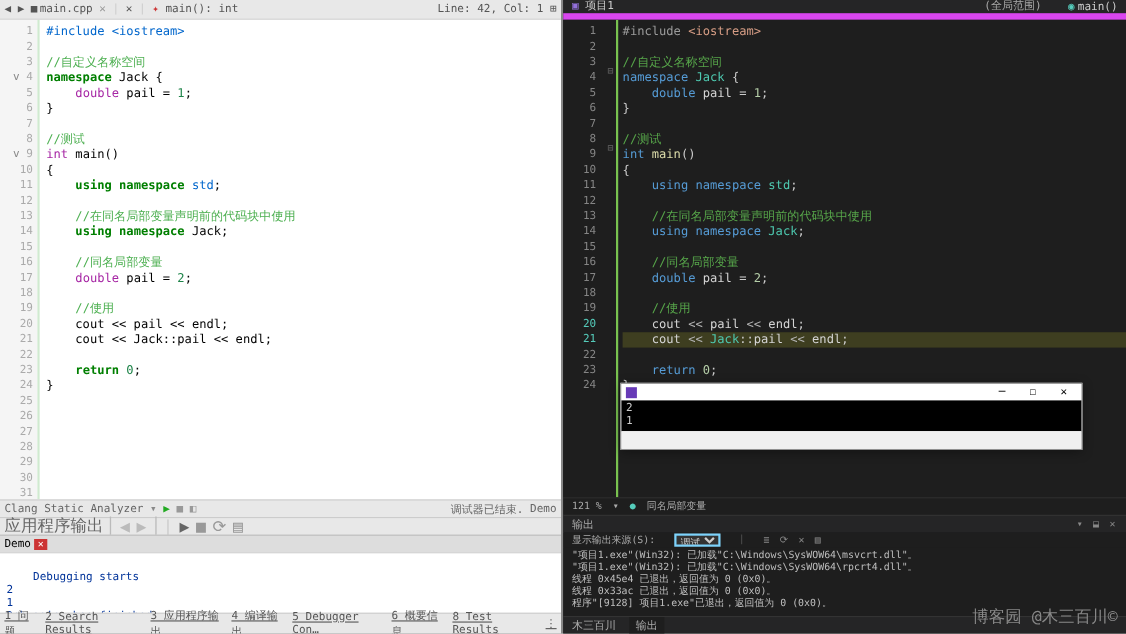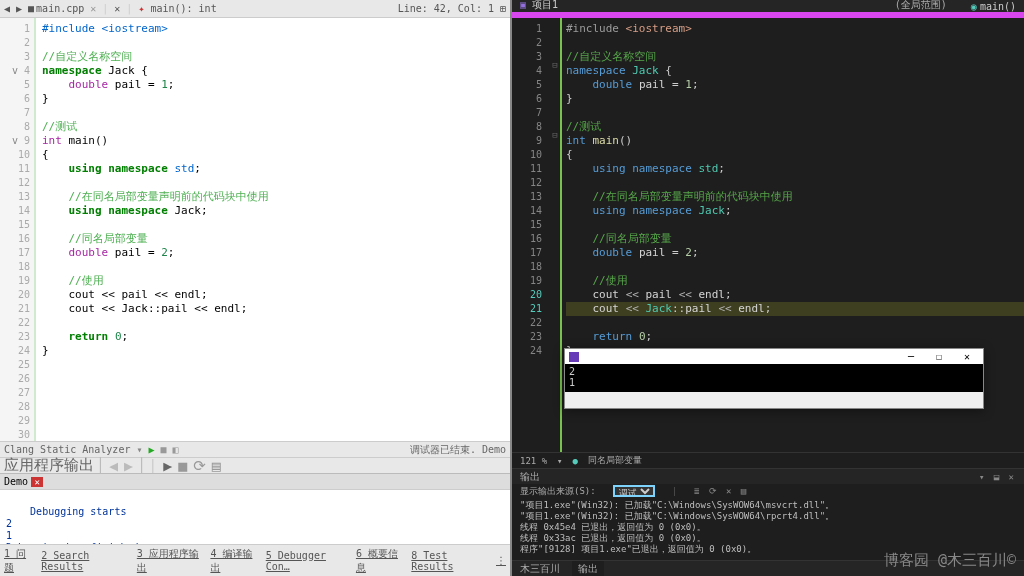--- a/index.html
+++ b/index.html
@@ -26,21 +26,21 @@
 .code .st { color:#0066cc; }
 .code .nm { color:#1e8449; }
 
 .left-midbar { height:16px; background:#e8e8e8; display:flex; align-items:center; font-size:10px; color:#666; border-top:1px solid #ccc; padding:0 4px; gap:6px; }
 .left-midbar .tri { color:#2a2; }
 .left-midbar2 { height:16px; background:#e8e8e8; display:flex; align-items:center; font-size:15px; color:#666; border-top:1px solid #ccc; padding:0 4px; gap:6px; }
 .left-tab { height:16px; background:#ddd; display:flex; align-items:center; font-size:10px; padding:0 4px; border-top:1px solid #bbb; }
 .left-tab .x { background:#c33; color:#fff; width:12px; text-align:center; margin-left:3px; font-size:9px; }
 
 .left-out { height:55px; background:#fff; padding:4px 6px; font-size:10px; line-height:12px; color:#003399; border-top:1px solid #ccc; white-space:pre; }
-.left-bottom { height:32px; background:#e8e8e8; display:flex; align-items:center; font-size:10px; color:#555; padding:0 4px; gap:8px; border-top:1px solid #ccc; }
+.left-bottom { height:19px; background:#e8e8e8; display:flex; align-items:center; font-size:10px; color:#555; padding:0 4px; gap:8px; border-top:1px solid #ccc; }
 .left-bottom span { text-decoration:underline; }
 
 
 .right-tabs { height:18px; background:#252526; display:flex; align-items:flex-end; font-size:10px; padding:0 8px; gap:24px; border-bottom:6px solid #d946ef; }
 .right-tabs .tab { color:#ccc; }
 .right-tabs .scope { color:#aaa; }
 .right-tabs .dot { color:#5cb; margin-right:3px; }
 
 .right-editor { flex:1; display:flex; background:#1e1e1e; overflow:hidden; position:relative; }
 .rgutter { width:38px; text-align:right; padding:4px 8px 0 0; color:#5a8; font-size:10px; line-height:14px; background:#1e1e1e; }

